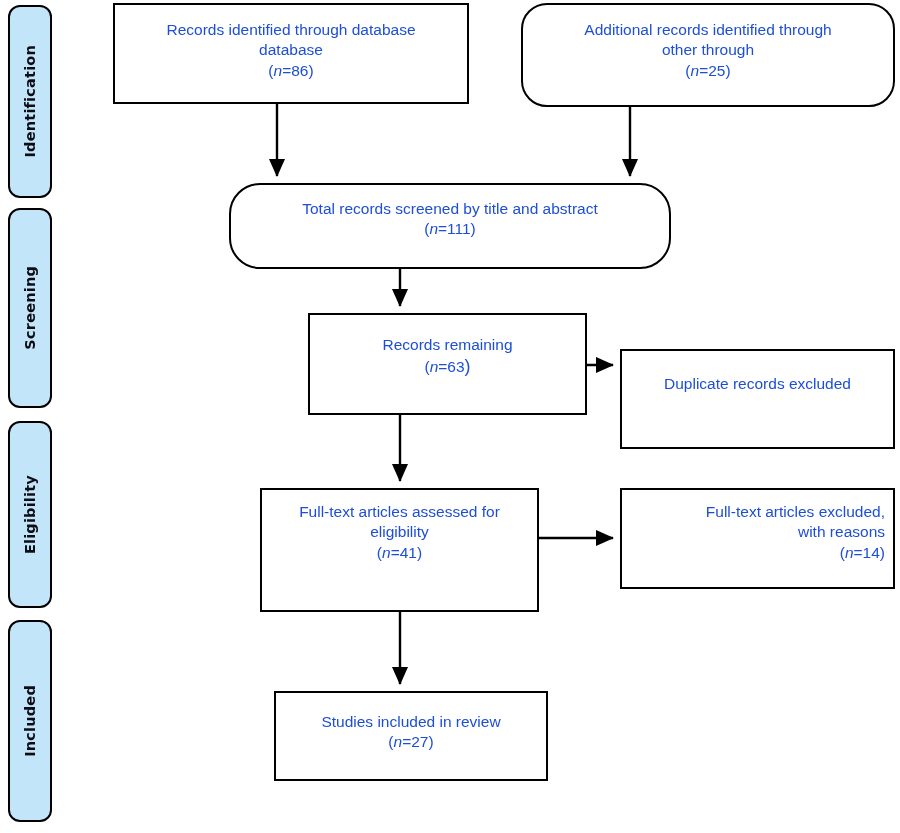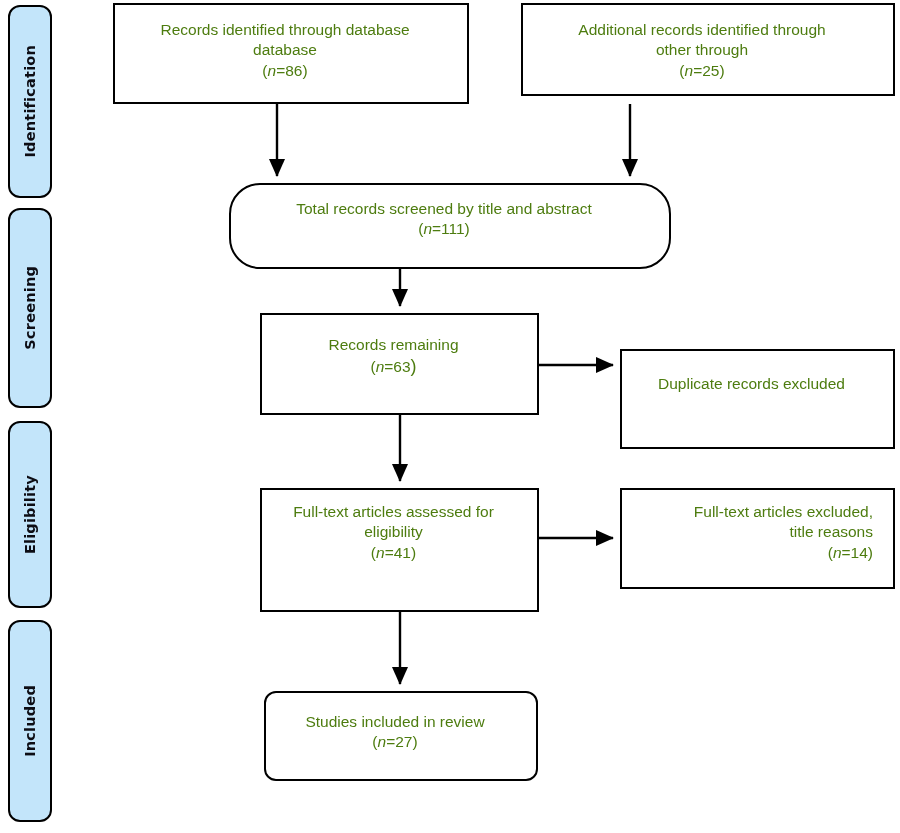--- a/index.html
+++ b/index.html
@@ -53,39 +53,39 @@
 
   
   .flow-box {
     position: absolute;
     border: 2.5px solid #000000;
     background: #ffffff;
     box-sizing: border-box;
     text-align: center;
     font-size: 15.5px;
     line-height: 1.32;
-    color: #4d7c0f;
+    color: #1d4ed8;
     padding-top: 10px;
     padding-left: 8px;
-    padding-right: 20px;
+    padding-right: 8px;
   }
   .flow-box .line { display: block; }
   .flow-box .nval i { font-style: italic; }
 
   #box-db-search    { left: 113px; top: 3px;   width: 356px; height: 101px; }
-  #box-other-src    { left: 521px; top: 3px;   width: 374px; height: 93px; }
+  #box-other-src    { left: 521px; top: 3px;   width: 374px; height: 104px; border-radius: 26px; }
   #box-total-screen { left: 229px; top: 183px; width: 442px; height: 86px; border-radius: 31px;  }
   #box-remaining    { left: 260px; top: 313px; width: 279px; height: 102px; }
   #box-duplicates   { left: 620px; top: 313px; width: 275px; height: 100px; margin-top: 36px; }
   #box-fulltext     { left: 260px; top: 488px; width: 279px; height: 124px; }
   #box-excluded     { left: 620px; top: 488px; width: 275px; height: 101px; text-align: right; }
-  #box-included     { left: 264px; top: 691px; width: 274px; height: 90px; border-radius: 12px;  }
+  #box-included     { left: 274px; top: 691px; width: 274px; height: 90px;  }
 
   #box-total-screen { padding-top: 14px; }
-  #box-remaining    { padding-top: 20px; }
+  #box-remaining    { padding-top: 20px; margin-left: 48px; }
   #box-duplicates   { padding-top: 23px; }
   #box-fulltext     { padding-top: 12px; }
   #box-excluded     { padding-top: 12px; }
   #box-included     { padding-top: 19px; }
   #box-db-search    { padding-top: 15px; }
   #box-other-src    { padding-top: 15px; }
 
   
   #connectors {
     position: absolute;
@@ -162,21 +162,21 @@
   </div>
 
   <div class="flow-box" id="box-fulltext">
     <span class="line">Full-text articles assessed for</span>
     <span class="line">eligibility</span>
     <span class="line nval">(<i>n</i>=41)</span>
   </div>
 
   <div class="flow-box" id="box-excluded">
     <span class="line">Full-text articles excluded,</span>
-    <span class="line">title reasons</span>
+    <span class="line">with reasons</span>
     <span class="line nval">(<i>n</i>=14)</span>
   </div>
 
   <div class="flow-box" id="box-included">
     <span class="line">Studies included in review</span>
     <span class="line nval">(<i>n</i>=27)</span>
   </div>
 
 </div>
 

